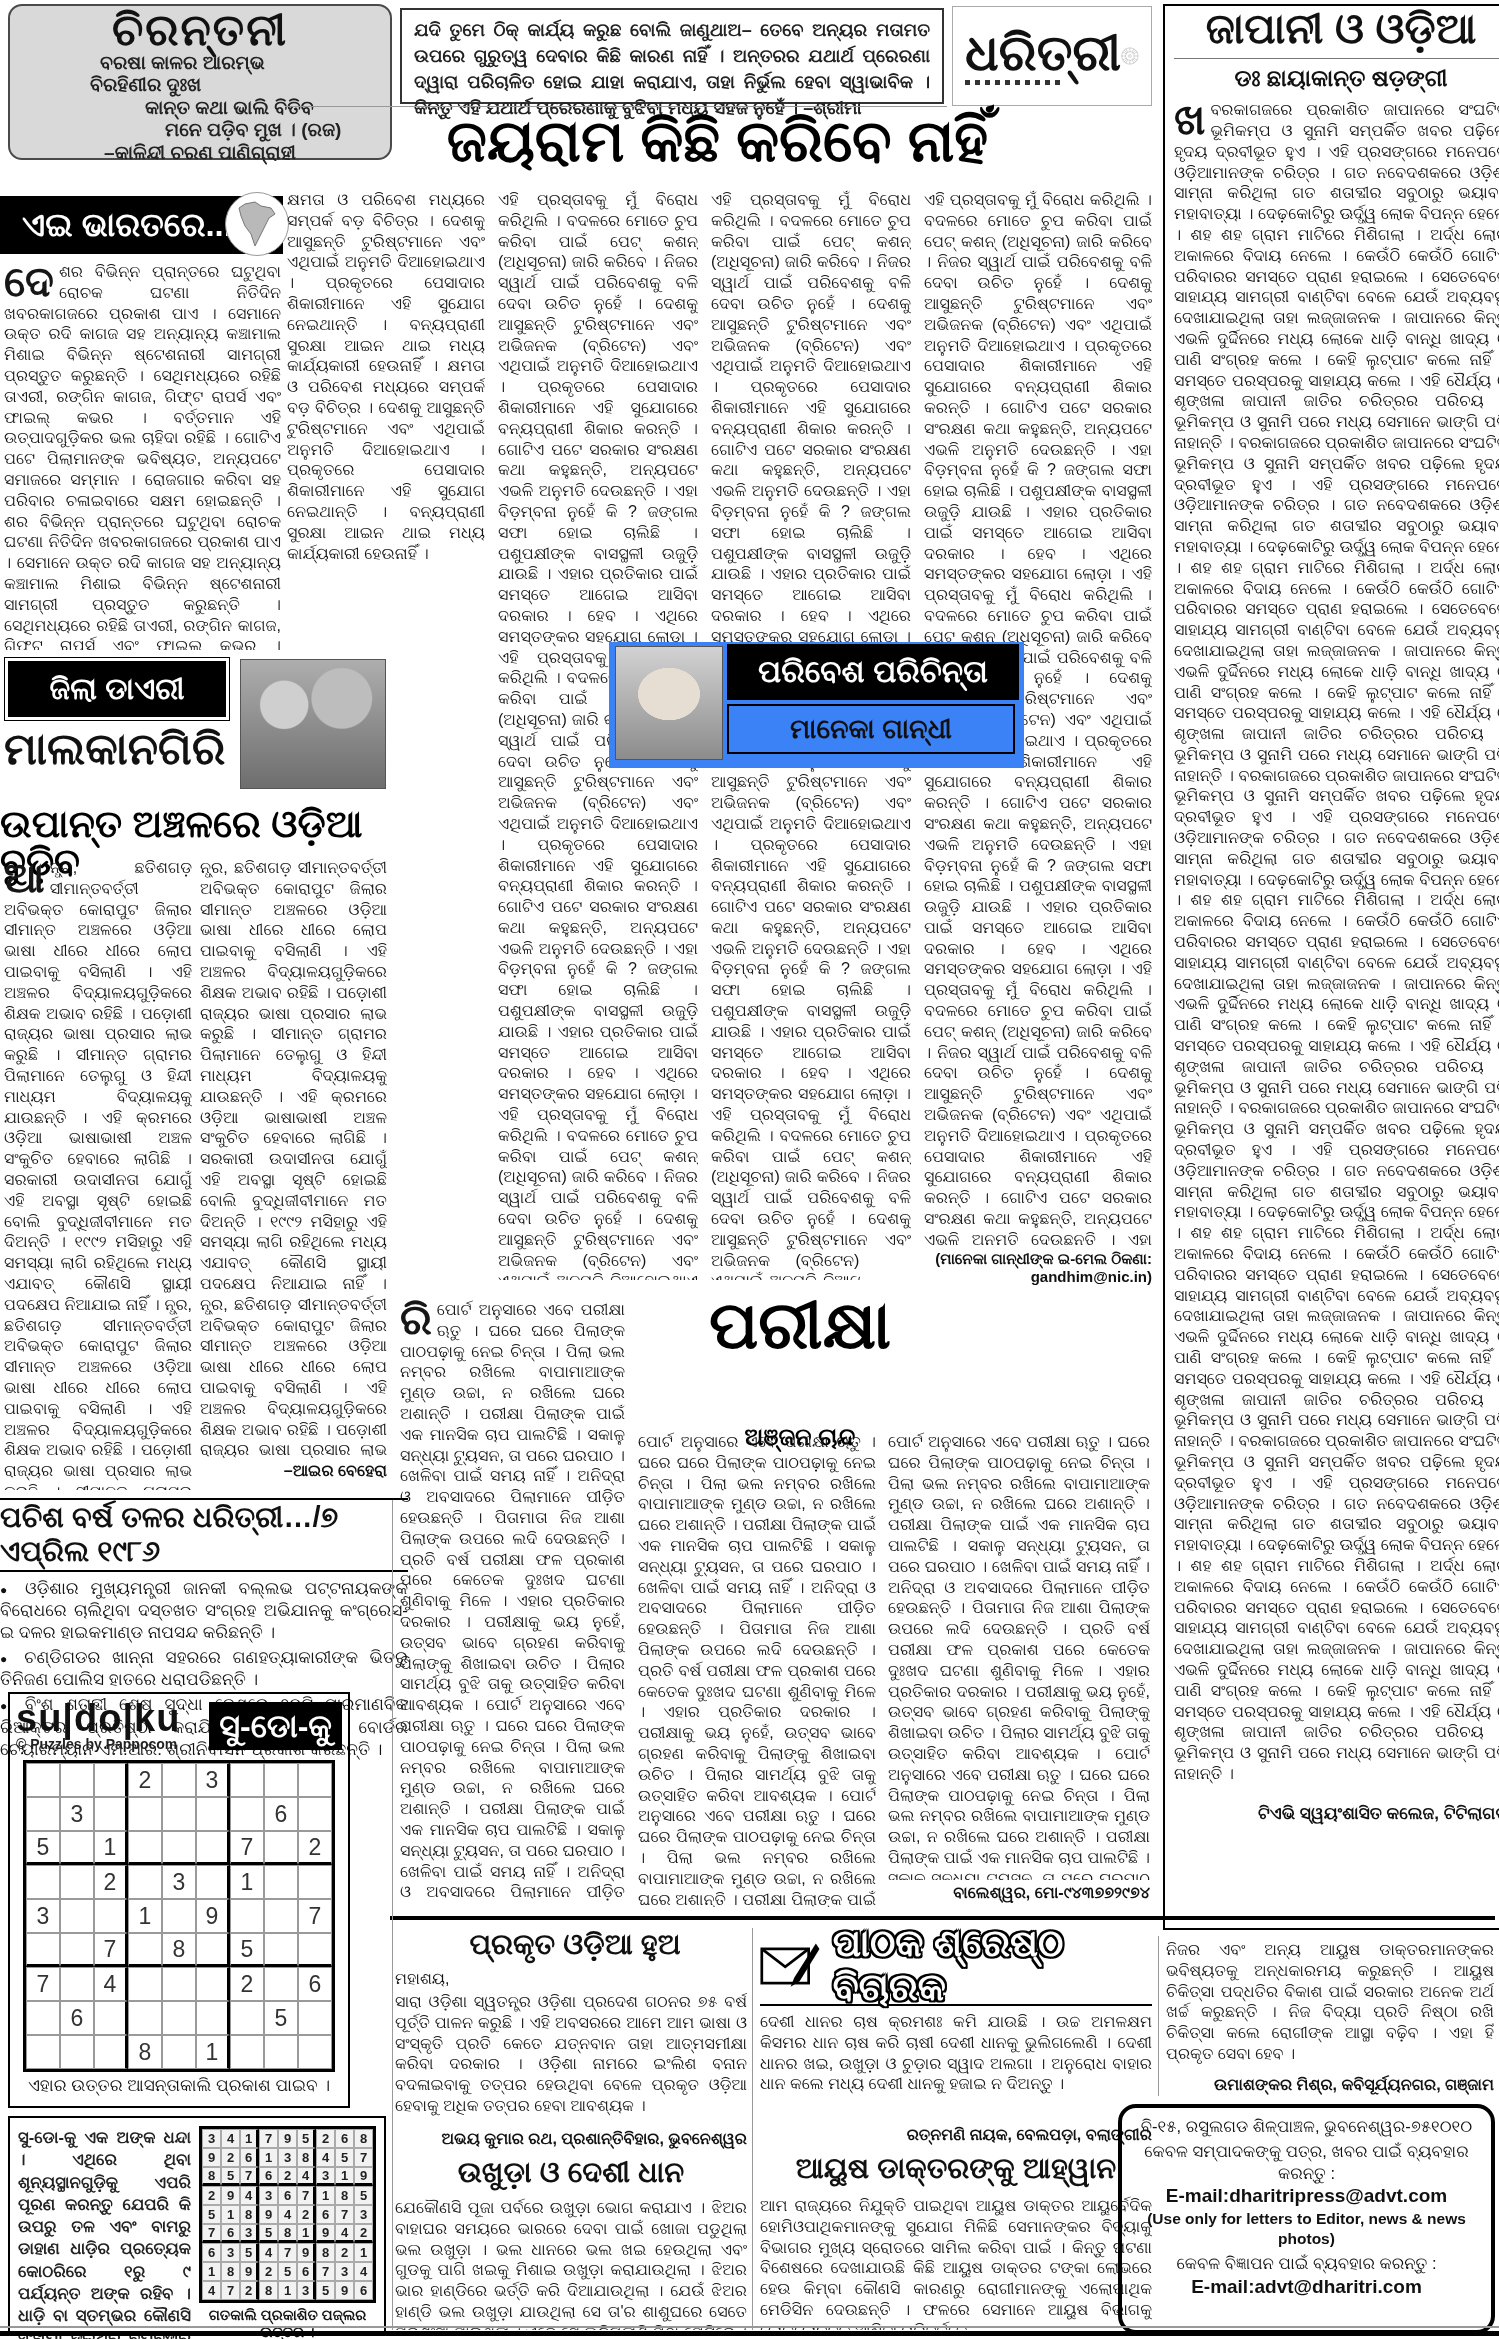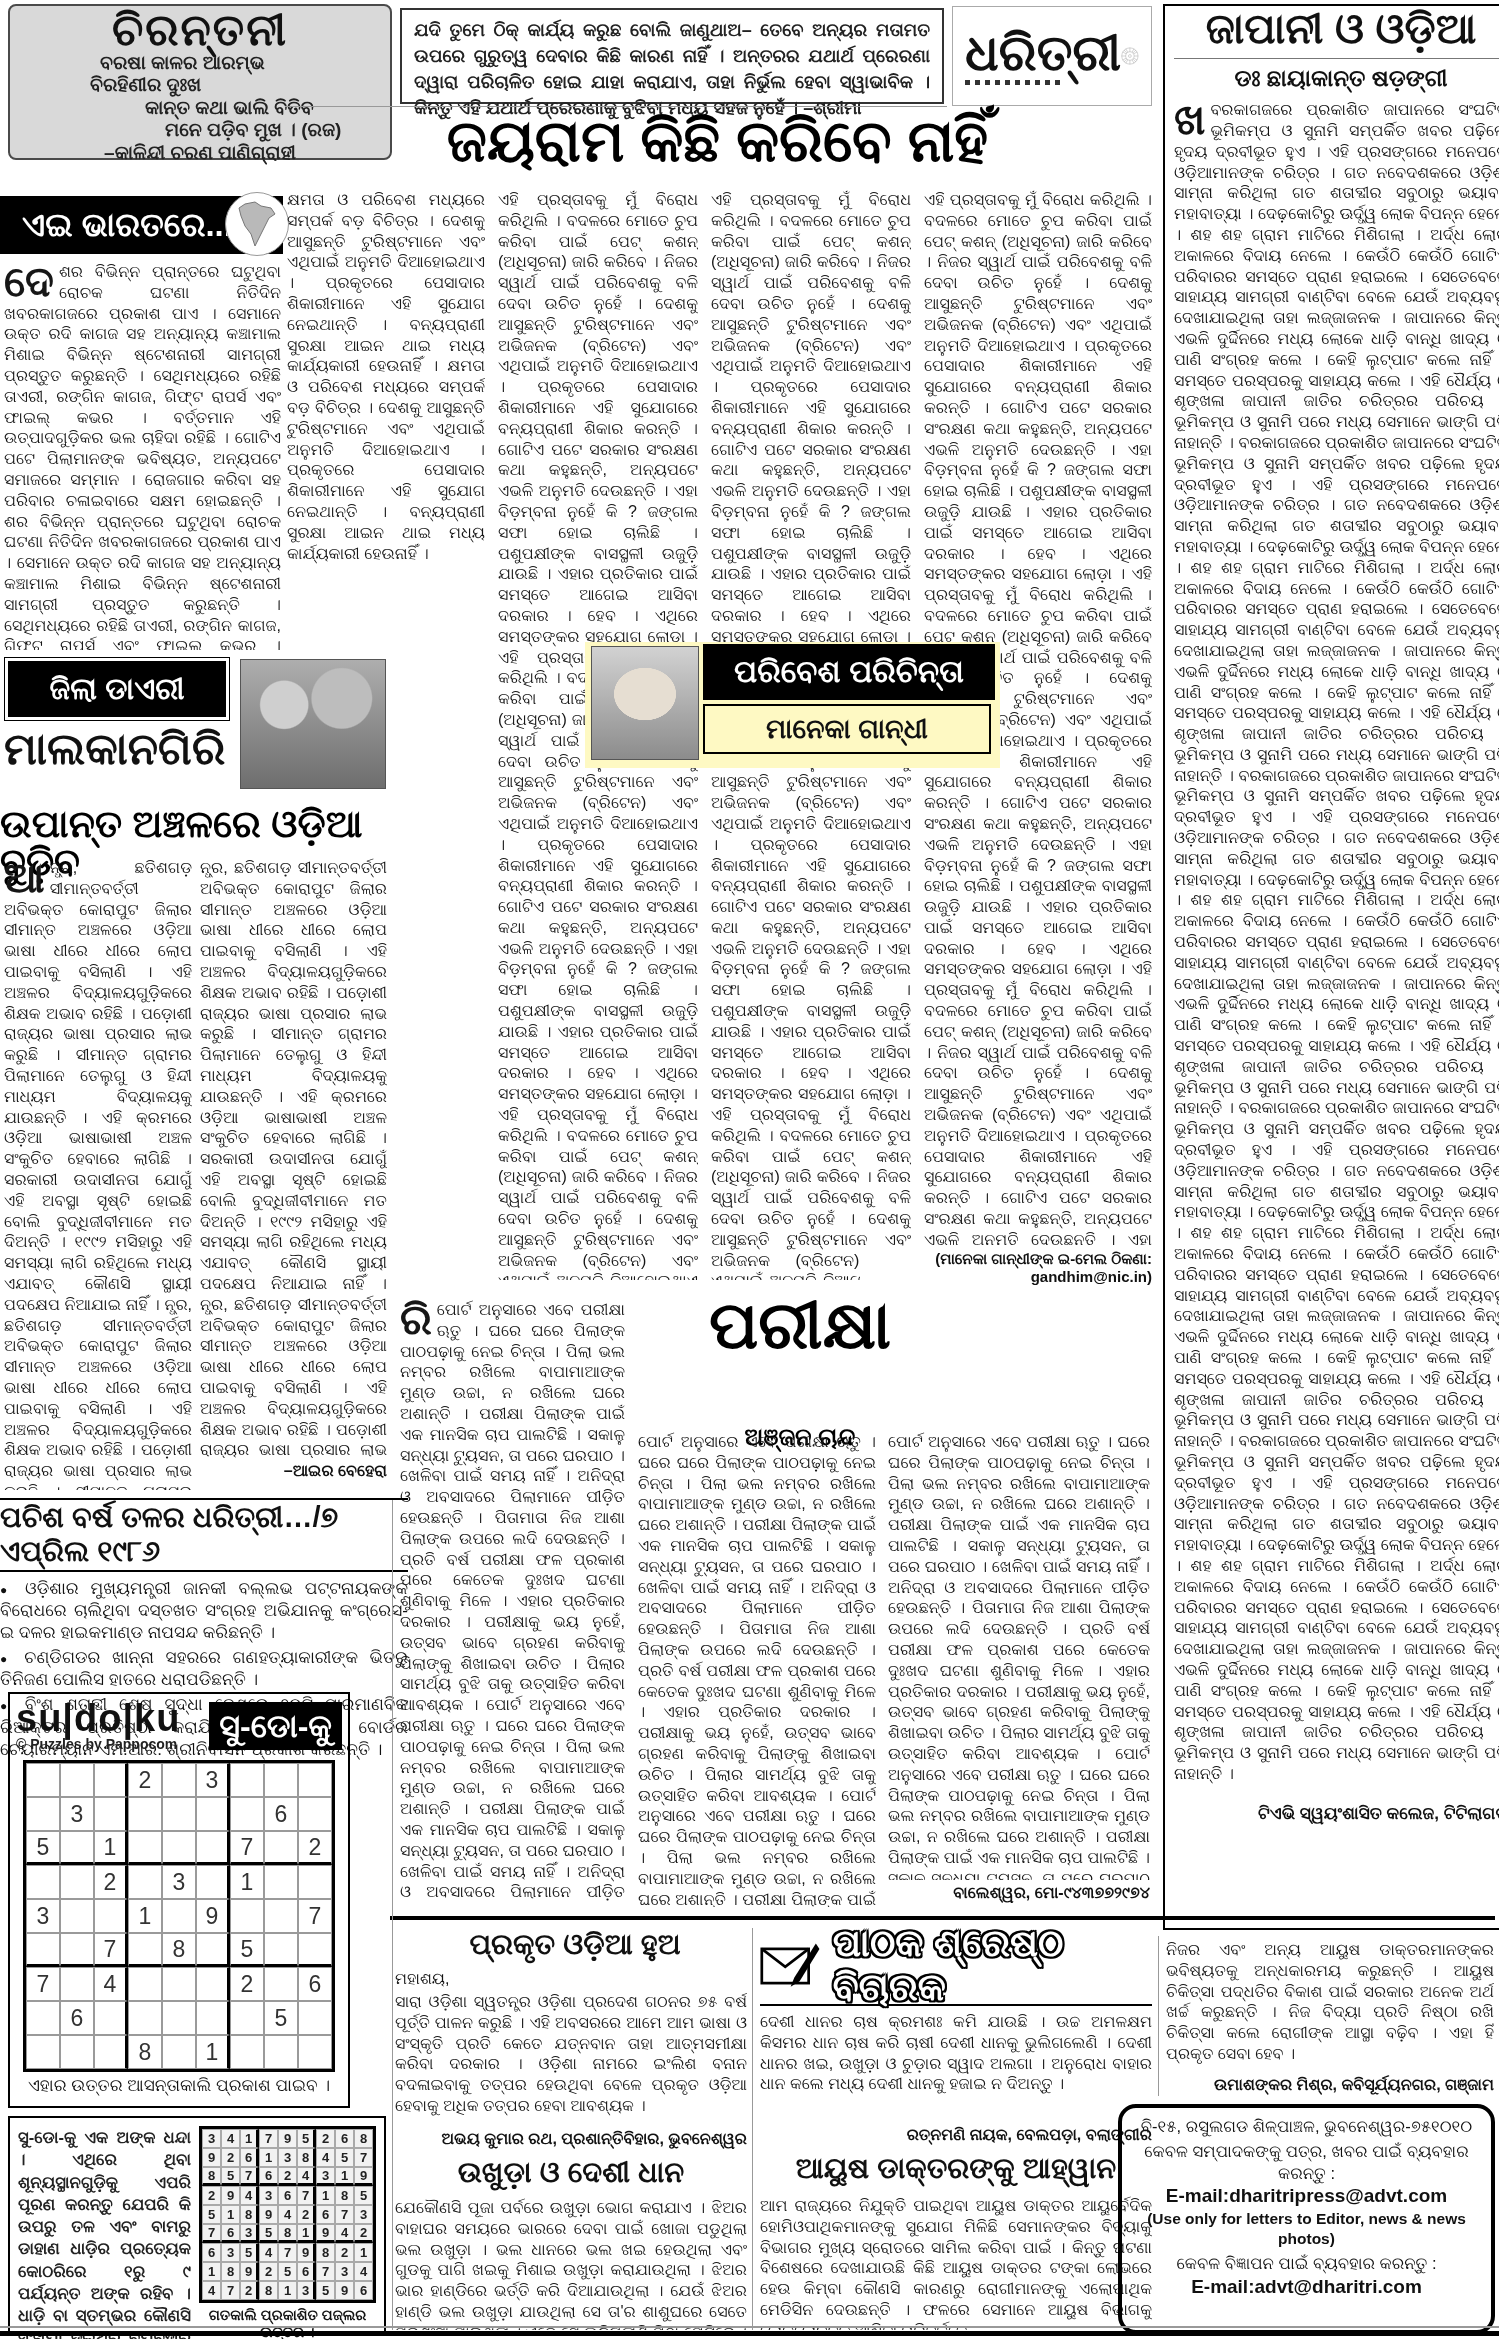--- a/index.html
+++ b/index.html
@@ -6,21 +6,21 @@
   #page{position:relative;width:1499px;height:2339px;background:#fff;overflow:hidden;
         font-family:"Liberation Sans","DejaVu Sans",sans-serif;color:#111;}
   .abs{position:absolute;}
   .col{position:absolute;text-align:justify;font-size:16px;line-height:1.3;overflow:hidden;color:#161616;word-break:break-word;}
   .dropcap{float:left;font-size:42px;line-height:.85;font-weight:bold;padding:2px 5px 0 0;}
   .sig{position:absolute;font-weight:bold;font-size:16px;text-align:right;background:#fff;}
   .hd{position:absolute;font-weight:bold;text-align:center;color:#000;}
   .rule{position:absolute;background:#000;}
   .grayrule{position:absolute;background:#999;}
   
-  #chirantani{left:8px;top:4px;width:380px;height:152px;background:#d9d9d9;border:2px solid #4a4a4a;border-radius:8px;}
+  #chirantani{left:8px;top:4px;width:380px;height:152px;background:#d9d9d9;border:2px solid #4a4a4a;border-radius:14px;}
   #chirantani .t{font-size:44px;font-weight:900;text-align:center;line-height:1.0;margin-top:2px;letter-spacing:2px;}
   #chirantani .pl{font-size:19px;line-height:1.18;font-weight:bold;color:#222;}
   
   #quotebox{left:400px;top:8px;width:544px;height:96px;border:2px solid #333;padding:7px 12px;box-sizing:border-box;
             font-size:18px;line-height:1.45;text-align:justify;font-weight:bold;color:#222;}
   
   #masthead{left:952px;top:6px;width:200px;height:100px;border:1px solid #aaa;display:flex;align-items:center;justify-content:space-between;padding:0 12px;box-sizing:border-box;}
   #masthead .mt{font-size:50px;font-weight:900;line-height:1;}
   #masthead .marks{height:5px;width:100px;background:repeating-linear-gradient(90deg,#333 0 5px,transparent 5px 10px);margin-top:2px;}
   
@@ -145,21 +145,21 @@
   <div class="col" style="left:4px;top:858px;width:188px;height:632px;"><span class="dropcap">ଆ</span><span>ନ୍ଧ୍ର, ଛତିଶଗଡ଼ ସୀମାନ୍ତବର୍ତ୍ତୀ ଅବିଭକ୍ତ କୋରାପୁଟ ଜିଲାର ସୀମାନ୍ତ ଅଞ୍ଚଳରେ ଓଡ଼ିଆ ଭାଷା ଧୀରେ ଧୀରେ ଲୋପ ପାଇବାକୁ ବସିଲାଣି । ଏହି ଅଞ୍ଚଳର ବିଦ୍ୟାଳୟଗୁଡ଼ିକରେ ଶିକ୍ଷକ ଅଭାବ ରହିଛି । ପଡ଼ୋଶୀ ରାଜ୍ୟର ଭାଷା ପ୍ରସାର ଲାଭ କରୁଛି । ସୀମାନ୍ତ ଗ୍ରାମର ପିଲାମାନେ ତେଲୁଗୁ ଓ ହିନ୍ଦୀ ମାଧ୍ୟମ ବିଦ୍ୟାଳୟକୁ ଯାଉଛନ୍ତି । ଏହି କ୍ରମରେ ଓଡ଼ିଆ ଭାଷାଭାଷୀ ଅଞ୍ଚଳ ସଂକୁଚିତ ହେବାରେ ଲାଗିଛି । ସରକାରୀ ଉଦାସୀନତା ଯୋଗୁଁ ଏହି ଅବସ୍ଥା ସୃଷ୍ଟି ହୋଇଛି ବୋଲି ବୁଦ୍ଧିଜୀବୀମାନେ ମତ ଦିଅନ୍ତି । ୧୯୯୨ ମସିହାରୁ ଏହି ସମସ୍ୟା ଲାଗି ରହିଥିଲେ ମଧ୍ୟ ଏଯାବତ୍ କୌଣସି ସ୍ଥାୟୀ ପଦକ୍ଷେପ ନିଆଯାଇ ନାହିଁ । ନ୍ଧ୍ର, ଛତିଶଗଡ଼ ସୀମାନ୍ତବର୍ତ୍ତୀ ଅବିଭକ୍ତ କୋରାପୁଟ ଜିଲାର ସୀମାନ୍ତ ଅଞ୍ଚଳରେ ଓଡ଼ିଆ ଭାଷା ଧୀରେ ଧୀରେ ଲୋପ ପାଇବାକୁ ବସିଲାଣି । ଏହି ଅଞ୍ଚଳର ବିଦ୍ୟାଳୟଗୁଡ଼ିକରେ ଶିକ୍ଷକ ଅଭାବ ରହିଛି । ପଡ଼ୋଶୀ ରାଜ୍ୟର ଭାଷା ପ୍ରସାର ଲାଭ କରୁଛି । ସୀମାନ୍ତ ଗ୍ରାମର ପିଲାମାନେ ତେଲୁଗୁ ଓ ହିନ୍ଦୀ ମାଧ୍ୟମ ବିଦ୍ୟାଳୟକୁ ଯାଉଛନ୍ତି । ଏହି କ୍ରମରେ ଓଡ଼ିଆ ଭାଷାଭାଷୀ ଅଞ୍ଚଳ ସଂକୁଚିତ ହେବାରେ ଲାଗିଛି । ସରକାରୀ ଉଦାସୀନତା ଯୋଗୁଁ ଏହି ଅବସ୍ଥା ସୃଷ୍ଟି ହୋଇଛି ବୋଲି ବୁଦ୍ଧିଜୀବୀମାନେ ମତ ଦିଅନ୍ତି । ୧୯୯୨ ମସିହାରୁ ଏହି ସମସ୍ୟା ଲାଗି ରହିଥିଲେ ମଧ୍ୟ ଏଯାବତ୍ କୌଣସି ସ୍ଥାୟୀ ପଦକ୍ଷେପ ନିଆଯାଇ ନାହିଁ ।</span></div>
   <div class="col" style="left:200px;top:858px;width:187px;height:600px;"><span>ନ୍ଧ୍ର, ଛତିଶଗଡ଼ ସୀମାନ୍ତବର୍ତ୍ତୀ ଅବିଭକ୍ତ କୋରାପୁଟ ଜିଲାର ସୀମାନ୍ତ ଅଞ୍ଚଳରେ ଓଡ଼ିଆ ଭାଷା ଧୀରେ ଧୀରେ ଲୋପ ପାଇବାକୁ ବସିଲାଣି । ଏହି ଅଞ୍ଚଳର ବିଦ୍ୟାଳୟଗୁଡ଼ିକରେ ଶିକ୍ଷକ ଅଭାବ ରହିଛି । ପଡ଼ୋଶୀ ରାଜ୍ୟର ଭାଷା ପ୍ରସାର ଲାଭ କରୁଛି । ସୀମାନ୍ତ ଗ୍ରାମର ପିଲାମାନେ ତେଲୁଗୁ ଓ ହିନ୍ଦୀ ମାଧ୍ୟମ ବିଦ୍ୟାଳୟକୁ ଯାଉଛନ୍ତି । ଏହି କ୍ରମରେ ଓଡ଼ିଆ ଭାଷାଭାଷୀ ଅଞ୍ଚଳ ସଂକୁଚିତ ହେବାରେ ଲାଗିଛି । ସରକାରୀ ଉଦାସୀନତା ଯୋଗୁଁ ଏହି ଅବସ୍ଥା ସୃଷ୍ଟି ହୋଇଛି ବୋଲି ବୁଦ୍ଧିଜୀବୀମାନେ ମତ ଦିଅନ୍ତି । ୧୯୯୨ ମସିହାରୁ ଏହି ସମସ୍ୟା ଲାଗି ରହିଥିଲେ ମଧ୍ୟ ଏଯାବତ୍ କୌଣସି ସ୍ଥାୟୀ ପଦକ୍ଷେପ ନିଆଯାଇ ନାହିଁ । ନ୍ଧ୍ର, ଛତିଶଗଡ଼ ସୀମାନ୍ତବର୍ତ୍ତୀ ଅବିଭକ୍ତ କୋରାପୁଟ ଜିଲାର ସୀମାନ୍ତ ଅଞ୍ଚଳରେ ଓଡ଼ିଆ ଭାଷା ଧୀରେ ଧୀରେ ଲୋପ ପାଇବାକୁ ବସିଲାଣି । ଏହି ଅଞ୍ଚଳର ବିଦ୍ୟାଳୟଗୁଡ଼ିକରେ ଶିକ୍ଷକ ଅଭାବ ରହିଛି । ପଡ଼ୋଶୀ ରାଜ୍ୟର ଭାଷା ପ୍ରସାର ଲାଭ କରୁଛି । ସୀମାନ୍ତ ଗ୍ରାମର ପିଲାମାନେ ତେଲୁଗୁ ଓ ହିନ୍ଦୀ ମାଧ୍ୟମ ବିଦ୍ୟାଳୟକୁ ଯାଉଛନ୍ତି । ଏହି କ୍ରମରେ ଓଡ଼ିଆ ଭାଷାଭାଷୀ ଅଞ୍ଚଳ ସଂକୁଚିତ ହେବାରେ ଲାଗିଛି । ସରକାରୀ ଉଦାସୀନତା ଯୋଗୁଁ ଏହି ଅବସ୍ଥା ସୃଷ୍ଟି ହୋଇଛି ବୋଲି ବୁଦ୍ଧିଜୀବୀମାନେ ମତ ଦିଅନ୍ତି । ୧୯୯୨ ମସିହାରୁ ଏହି ସମସ୍ୟା ଲାଗି ରହିଥିଲେ ମଧ୍ୟ ଏଯାବତ୍ କୌଣସି ସ୍ଥାୟୀ ପଦକ୍ଷେପ ନିଆଯାଇ ନାହିଁ ।</span></div>
   <div class="sig" style="left:200px;top:1462px;width:187px;">–ଆଇର ବେହେରା</div>
 
   <div class="col" style="left:287px;top:190px;width:198px;height:455px;"><span>କ୍ଷମତା ଓ ପରିବେଶ ମଧ୍ୟରେ ସମ୍ପର୍କ ବଡ଼ ବିଚିତ୍ର । ଦେଶକୁ ଆସୁଛନ୍ତି ଟୁରିଷ୍ଟମାନେ ଏବଂ ଏଥିପାଇଁ ଅନୁମତି ଦିଆହୋଇଥାଏ । ପ୍ରକୃତରେ ପେସାଦାର ଶିକାରୀମାନେ ଏହି ସୁଯୋଗ ନେଇଥାନ୍ତି । ବନ୍ୟପ୍ରାଣୀ ସୁରକ୍ଷା ଆଇନ ଥାଇ ମଧ୍ୟ କାର୍ଯ୍ୟକାରୀ ହେଉନାହିଁ । କ୍ଷମତା ଓ ପରିବେଶ ମଧ୍ୟରେ ସମ୍ପର୍କ ବଡ଼ ବିଚିତ୍ର । ଦେଶକୁ ଆସୁଛନ୍ତି ଟୁରିଷ୍ଟମାନେ ଏବଂ ଏଥିପାଇଁ ଅନୁମତି ଦିଆହୋଇଥାଏ । ପ୍ରକୃତରେ ପେସାଦାର ଶିକାରୀମାନେ ଏହି ସୁଯୋଗ ନେଇଥାନ୍ତି । ବନ୍ୟପ୍ରାଣୀ ସୁରକ୍ଷା ଆଇନ ଥାଇ ମଧ୍ୟ କାର୍ଯ୍ୟକାରୀ ହେଉନାହିଁ ।</span></div>
   <div class="col" style="left:498px;top:190px;width:200px;height:1090px;"><span>ଏହି ପ୍ରସ୍ତାବକୁ ମୁଁ ବିରୋଧ କରିଥିଲି । ବଦଳରେ ମୋତେ ଚୁପ କରିବା ପାଇଁ ପେଟ୍ କଶନ୍ (ଅଧିସୂଚନା) ଜାରି କରିବେ । ନିଜର ସ୍ୱାର୍ଥ ପାଇଁ ପରିବେଶକୁ ବଳି ଦେବା ଉଚିତ ନୁହେଁ । ଦେଶକୁ ଆସୁଛନ୍ତି ଟୁରିଷ୍ଟମାନେ ଏବଂ ଅଭିଜନକ (ବ୍ରିଟେନ) ଏବଂ ଏଥିପାଇଁ ଅନୁମତି ଦିଆହୋଇଥାଏ । ପ୍ରକୃତରେ ପେସାଦାର ଶିକାରୀମାନେ ଏହି ସୁଯୋଗରେ ବନ୍ୟପ୍ରାଣୀ ଶିକାର କରନ୍ତି । ଗୋଟିଏ ପଟେ ସରକାର ସଂରକ୍ଷଣ କଥା କହୁଛନ୍ତି, ଅନ୍ୟପଟେ ଏଭଳି ଅନୁମତି ଦେଉଛନ୍ତି । ଏହା ବିଡ଼ମ୍ବନା ନୁହେଁ କି ? ଜଙ୍ଗଲ ସଫା ହୋଇ ଚାଲିଛି । ପଶୁପକ୍ଷୀଙ୍କ ବାସସ୍ଥଳୀ ଉଜୁଡ଼ି ଯାଉଛି । ଏହାର ପ୍ରତିକାର ପାଇଁ ସମସ୍ତେ ଆଗେଇ ଆସିବା ଦରକାର । ହେବ । ଏଥିରେ ସମସ୍ତଙ୍କର ସହଯୋଗ ଲୋଡ଼ା । ଏହି ପ୍ରସ୍ତାବକୁ ମୁଁ ବିରୋଧ କରିଥିଲି । ବଦଳରେ ମୋତେ ଚୁପ କରିବା ପାଇଁ ପେଟ୍ କଶନ୍ (ଅଧିସୂଚନା) ଜାରି କରିବେ । ନିଜର ସ୍ୱାର୍ଥ ପାଇଁ ପରିବେଶକୁ ବଳି ଦେବା ଉଚିତ ନୁହେଁ । ଦେଶକୁ ଆସୁଛନ୍ତି ଟୁରିଷ୍ଟମାନେ ଏବଂ ଅଭିଜନକ (ବ୍ରିଟେନ) ଏବଂ ଏଥିପାଇଁ ଅନୁମତି ଦିଆହୋଇଥାଏ । ପ୍ରକୃତରେ ପେସାଦାର ଶିକାରୀମାନେ ଏହି ସୁଯୋଗରେ ବନ୍ୟପ୍ରାଣୀ ଶିକାର କରନ୍ତି । ଗୋଟିଏ ପଟେ ସରକାର ସଂରକ୍ଷଣ କଥା କହୁଛନ୍ତି, ଅନ୍ୟପଟେ ଏଭଳି ଅନୁମତି ଦେଉଛନ୍ତି । ଏହା ବିଡ଼ମ୍ବନା ନୁହେଁ କି ? ଜଙ୍ଗଲ ସଫା ହୋଇ ଚାଲିଛି । ପଶୁପକ୍ଷୀଙ୍କ ବାସସ୍ଥଳୀ ଉଜୁଡ଼ି ଯାଉଛି । ଏହାର ପ୍ରତିକାର ପାଇଁ ସମସ୍ତେ ଆଗେଇ ଆସିବା ଦରକାର । ହେବ । ଏଥିରେ ସମସ୍ତଙ୍କର ସହଯୋଗ ଲୋଡ଼ା । ଏହି ପ୍ରସ୍ତାବକୁ ମୁଁ ବିରୋଧ କରିଥିଲି । ବଦଳରେ ମୋତେ ଚୁପ କରିବା ପାଇଁ ପେଟ୍ କଶନ୍ (ଅଧିସୂଚନା) ଜାରି କରିବେ । ନିଜର ସ୍ୱାର୍ଥ ପାଇଁ ପରିବେଶକୁ ବଳି ଦେବା ଉଚିତ ନୁହେଁ । ଦେଶକୁ ଆସୁଛନ୍ତି ଟୁରିଷ୍ଟମାନେ ଏବଂ ଅଭିଜନକ (ବ୍ରିଟେନ) ଏବଂ ଏଥିପାଇଁ ଅନୁମତି ଦିଆହୋଇଥାଏ । ପ୍ରକୃତରେ ପେସାଦାର ଶିକାରୀମାନେ ଏହି ସୁଯୋଗରେ ବନ୍ୟପ୍ରାଣୀ ଶିକାର କରନ୍ତି । ଗୋଟିଏ ପଟେ ସରକାର ସଂରକ୍ଷଣ କଥା କହୁଛନ୍ତି, ଅନ୍ୟପଟେ ଏଭଳି ଅନୁମତି ଦେଉଛନ୍ତି । ଏହା ବିଡ଼ମ୍ବନା ନୁହେଁ କି ? ଜଙ୍ଗଲ ସଫା ହୋଇ ଚାଲିଛି । ପଶୁପକ୍ଷୀଙ୍କ ବାସସ୍ଥଳୀ ଉଜୁଡ଼ି ଯାଉଛି । ଏହାର ପ୍ରତିକାର ପାଇଁ ସମସ୍ତେ ଆଗେଇ ଆସିବା ଦରକାର । ହେବ । ଏଥିରେ ସମସ୍ତଙ୍କର ସହଯୋଗ ଲୋଡ଼ା ।</span></div>
   <div class="col" style="left:711px;top:190px;width:200px;height:1090px;"><span>ଏହି ପ୍ରସ୍ତାବକୁ ମୁଁ ବିରୋଧ କରିଥିଲି । ବଦଳରେ ମୋତେ ଚୁପ କରିବା ପାଇଁ ପେଟ୍ କଶନ୍ (ଅଧିସୂଚନା) ଜାରି କରିବେ । ନିଜର ସ୍ୱାର୍ଥ ପାଇଁ ପରିବେଶକୁ ବଳି ଦେବା ଉଚିତ ନୁହେଁ । ଦେଶକୁ ଆସୁଛନ୍ତି ଟୁରିଷ୍ଟମାନେ ଏବଂ ଅଭିଜନକ (ବ୍ରିଟେନ) ଏବଂ ଏଥିପାଇଁ ଅନୁମତି ଦିଆହୋଇଥାଏ । ପ୍ରକୃତରେ ପେସାଦାର ଶିକାରୀମାନେ ଏହି ସୁଯୋଗରେ ବନ୍ୟପ୍ରାଣୀ ଶିକାର କରନ୍ତି । ଗୋଟିଏ ପଟେ ସରକାର ସଂରକ୍ଷଣ କଥା କହୁଛନ୍ତି, ଅନ୍ୟପଟେ ଏଭଳି ଅନୁମତି ଦେଉଛନ୍ତି । ଏହା ବିଡ଼ମ୍ବନା ନୁହେଁ କି ? ଜଙ୍ଗଲ ସଫା ହୋଇ ଚାଲିଛି । ପଶୁପକ୍ଷୀଙ୍କ ବାସସ୍ଥଳୀ ଉଜୁଡ଼ି ଯାଉଛି । ଏହାର ପ୍ରତିକାର ପାଇଁ ସମସ୍ତେ ଆଗେଇ ଆସିବା ଦରକାର । ହେବ । ଏଥିରେ ସମସ୍ତଙ୍କର ସହଯୋଗ ଲୋଡ଼ା । ଏହି ପ୍ରସ୍ତାବକୁ ମୁଁ ବିରୋଧ କରିଥିଲି । ବଦଳରେ ମୋତେ ଚୁପ କରିବା ପାଇଁ ପେଟ୍ କଶନ୍ (ଅଧିସୂଚନା) ଜାରି କରିବେ । ନିଜର ସ୍ୱାର୍ଥ ପାଇଁ ପରିବେଶକୁ ବଳି ଦେବା ଉଚିତ ନୁହେଁ । ଦେଶକୁ ଆସୁଛନ୍ତି ଟୁରିଷ୍ଟମାନେ ଏବଂ ଅଭିଜନକ (ବ୍ରିଟେନ) ଏବଂ ଏଥିପାଇଁ ଅନୁମତି ଦିଆହୋଇଥାଏ । ପ୍ରକୃତରେ ପେସାଦାର ଶିକାରୀମାନେ ଏହି ସୁଯୋଗରେ ବନ୍ୟପ୍ରାଣୀ ଶିକାର କରନ୍ତି । ଗୋଟିଏ ପଟେ ସରକାର ସଂରକ୍ଷଣ କଥା କହୁଛନ୍ତି, ଅନ୍ୟପଟେ ଏଭଳି ଅନୁମତି ଦେଉଛନ୍ତି । ଏହା ବିଡ଼ମ୍ବନା ନୁହେଁ କି ? ଜଙ୍ଗଲ ସଫା ହୋଇ ଚାଲିଛି । ପଶୁପକ୍ଷୀଙ୍କ ବାସସ୍ଥଳୀ ଉଜୁଡ଼ି ଯାଉଛି । ଏହାର ପ୍ରତିକାର ପାଇଁ ସମସ୍ତେ ଆଗେଇ ଆସିବା ଦରକାର । ହେବ । ଏଥିରେ ସମସ୍ତଙ୍କର ସହଯୋଗ ଲୋଡ଼ା । ଏହି ପ୍ରସ୍ତାବକୁ ମୁଁ ବିରୋଧ କରିଥିଲି । ବଦଳରେ ମୋତେ ଚୁପ କରିବା ପାଇଁ ପେଟ୍ କଶନ୍ (ଅଧିସୂଚନା) ଜାରି କରିବେ । ନିଜର ସ୍ୱାର୍ଥ ପାଇଁ ପରିବେଶକୁ ବଳି ଦେବା ଉଚିତ ନୁହେଁ । ଦେଶକୁ ଆସୁଛନ୍ତି ଟୁରିଷ୍ଟମାନେ ଏବଂ ଅଭିଜନକ (ବ୍ରିଟେନ) ଏବଂ ଏଥିପାଇଁ ଅନୁମତି ଦିଆହୋଇଥାଏ । ପ୍ରକୃତରେ ପେସାଦାର ଶିକାରୀମାନେ ଏହି ସୁଯୋଗରେ ବନ୍ୟପ୍ରାଣୀ ଶିକାର କରନ୍ତି । ଗୋଟିଏ ପଟେ ସରକାର ସଂରକ୍ଷଣ କଥା କହୁଛନ୍ତି, ଅନ୍ୟପଟେ ଏଭଳି ଅନୁମତି ଦେଉଛନ୍ତି । ଏହା ବିଡ଼ମ୍ବନା ନୁହେଁ କି ? ଜଙ୍ଗଲ ସଫା ହୋଇ ଚାଲିଛି । ପଶୁପକ୍ଷୀଙ୍କ ବାସସ୍ଥଳୀ ଉଜୁଡ଼ି ଯାଉଛି । ଏହାର ପ୍ରତିକାର ପାଇଁ ସମସ୍ତେ ଆଗେଇ ଆସିବା ଦରକାର । ହେବ । ଏଥିରେ ସମସ୍ତଙ୍କର ସହଯୋଗ ଲୋଡ଼ା ।</span></div>
   <div class="col" style="left:924px;top:190px;width:228px;height:1055px;"><span>ଏହି ପ୍ରସ୍ତାବକୁ ମୁଁ ବିରୋଧ କରିଥିଲି । ବଦଳରେ ମୋତେ ଚୁପ କରିବା ପାଇଁ ପେଟ୍ କଶନ୍ (ଅଧିସୂଚନା) ଜାରି କରିବେ । ନିଜର ସ୍ୱାର୍ଥ ପାଇଁ ପରିବେଶକୁ ବଳି ଦେବା ଉଚିତ ନୁହେଁ । ଦେଶକୁ ଆସୁଛନ୍ତି ଟୁରିଷ୍ଟମାନେ ଏବଂ ଅଭିଜନକ (ବ୍ରିଟେନ) ଏବଂ ଏଥିପାଇଁ ଅନୁମତି ଦିଆହୋଇଥାଏ । ପ୍ରକୃତରେ ପେସାଦାର ଶିକାରୀମାନେ ଏହି ସୁଯୋଗରେ ବନ୍ୟପ୍ରାଣୀ ଶିକାର କରନ୍ତି । ଗୋଟିଏ ପଟେ ସରକାର ସଂରକ୍ଷଣ କଥା କହୁଛନ୍ତି, ଅନ୍ୟପଟେ ଏଭଳି ଅନୁମତି ଦେଉଛନ୍ତି । ଏହା ବିଡ଼ମ୍ବନା ନୁହେଁ କି ? ଜଙ୍ଗଲ ସଫା ହୋଇ ଚାଲିଛି । ପଶୁପକ୍ଷୀଙ୍କ ବାସସ୍ଥଳୀ ଉଜୁଡ଼ି ଯାଉଛି । ଏହାର ପ୍ରତିକାର ପାଇଁ ସମସ୍ତେ ଆଗେଇ ଆସିବା ଦରକାର । ହେବ । ଏଥିରେ ସମସ୍ତଙ୍କର ସହଯୋଗ ଲୋଡ଼ା । ଏହି ପ୍ରସ୍ତାବକୁ ମୁଁ ବିରୋଧ କରିଥିଲି । ବଦଳରେ ମୋତେ ଚୁପ କରିବା ପାଇଁ ପେଟ୍ କଶନ୍ (ଅଧିସୂଚନା) ଜାରି କରିବେ । ନିଜର ସ୍ୱାର୍ଥ ପାଇଁ ପରିବେଶକୁ ବଳି ଦେବା ଉଚିତ ନୁହେଁ । ଦେଶକୁ ଆସୁଛନ୍ତି ଟୁରିଷ୍ଟମାନେ ଏବଂ ଅଭିଜନକ (ବ୍ରିଟେନ) ଏବଂ ଏଥିପାଇଁ ଅନୁମତି ଦିଆହୋଇଥାଏ । ପ୍ରକୃତରେ ପେସାଦାର ଶିକାରୀମାନେ ଏହି ସୁଯୋଗରେ ବନ୍ୟପ୍ରାଣୀ ଶିକାର କରନ୍ତି । ଗୋଟିଏ ପଟେ ସରକାର ସଂରକ୍ଷଣ କଥା କହୁଛନ୍ତି, ଅନ୍ୟପଟେ ଏଭଳି ଅନୁମତି ଦେଉଛନ୍ତି । ଏହା ବିଡ଼ମ୍ବନା ନୁହେଁ କି ? ଜଙ୍ଗଲ ସଫା ହୋଇ ଚାଲିଛି । ପଶୁପକ୍ଷୀଙ୍କ ବାସସ୍ଥଳୀ ଉଜୁଡ଼ି ଯାଉଛି । ଏହାର ପ୍ରତିକାର ପାଇଁ ସମସ୍ତେ ଆଗେଇ ଆସିବା ଦରକାର । ହେବ । ଏଥିରେ ସମସ୍ତଙ୍କର ସହଯୋଗ ଲୋଡ଼ା । ଏହି ପ୍ରସ୍ତାବକୁ ମୁଁ ବିରୋଧ କରିଥିଲି । ବଦଳରେ ମୋତେ ଚୁପ କରିବା ପାଇଁ ପେଟ୍ କଶନ୍ (ଅଧିସୂଚନା) ଜାରି କରିବେ । ନିଜର ସ୍ୱାର୍ଥ ପାଇଁ ପରିବେଶକୁ ବଳି ଦେବା ଉଚିତ ନୁହେଁ । ଦେଶକୁ ଆସୁଛନ୍ତି ଟୁରିଷ୍ଟମାନେ ଏବଂ ଅଭିଜନକ (ବ୍ରିଟେନ) ଏବଂ ଏଥିପାଇଁ ଅନୁମତି ଦିଆହୋଇଥାଏ । ପ୍ରକୃତରେ ପେସାଦାର ଶିକାରୀମାନେ ଏହି ସୁଯୋଗରେ ବନ୍ୟପ୍ରାଣୀ ଶିକାର କରନ୍ତି । ଗୋଟିଏ ପଟେ ସରକାର ସଂରକ୍ଷଣ କଥା କହୁଛନ୍ତି, ଅନ୍ୟପଟେ ଏଭଳି ଅନୁମତି ଦେଉଛନ୍ତି । ଏହା ବିଡ଼ମ୍ବନା ନୁହେଁ କି ? ଜଙ୍ଗଲ ସଫା ହୋଇ ଚାଲିଛି । ପଶୁପକ୍ଷୀଙ୍କ ବାସସ୍ଥଳୀ ଉଜୁଡ଼ି ଯାଉଛି । ଏହାର ପ୍ରତିକାର ପାଇଁ ସମସ୍ତେ ଆଗେଇ ଆସିବା ଦରକାର । ହେବ । ଏଥିରେ ସମସ୍ତଙ୍କର ସହଯୋଗ ଲୋଡ଼ା ।</span></div>
   <div class="sig" style="left:860px;top:1250px;width:292px;font-size:15px;">(ମାନେକା ଗାନ୍ଧୀଙ୍କ ଇ-ମେଲ ଠିକଣା: gandhim@nic.in)</div>
 
-  <div class="abs" style="left:585px;top:642px;width:415px;height:126px;background:#fef9c3;">
+  <div class="abs" style="left:609px;top:642px;width:415px;height:126px;background:#3b82f6;">
     <div class="abs photo" style="left:6px;top:4px;width:106px;height:112px;"></div>
     <div class="abs blackbanner" style="left:118px;top:2px;width:292px;height:56px;display:flex;align-items:center;justify-content:center;font-size:31px;">
         <span>ପରିବେଶ ପରିଚିନ୍ତା</span>
       </div>
     <div class="abs" style="left:118px;top:62px;width:288px;height:50px;border:2px solid #000;display:flex;align-items:center;justify-content:center;font-size:27px;font-weight:bold;box-sizing:border-box;">
         <span>ମାନେକା ଗାନ୍ଧୀ</span>
       </div>
   </div>
 
   <div class="hd" style="left:590px;top:1292px;width:420px;font-size:66px;line-height:1;">ପରୀକ୍ଷା</div>

